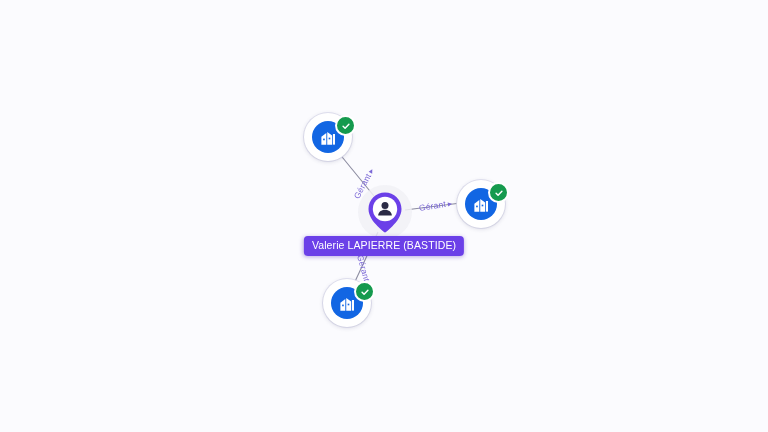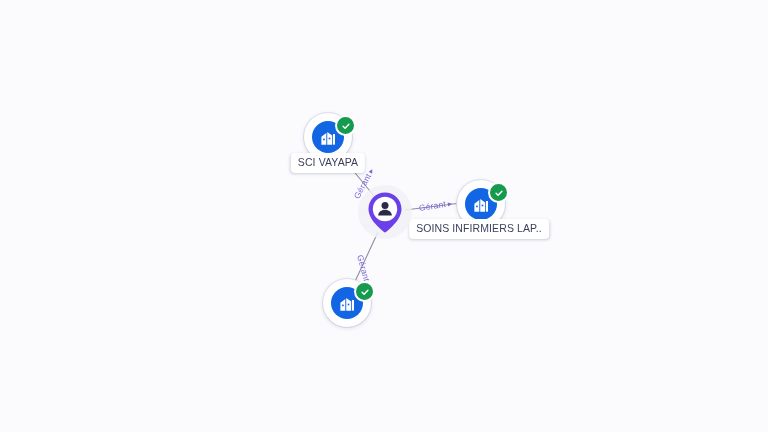--- a/index.html
+++ b/index.html
@@ -164,40 +164,38 @@
         <rect x="5.2" y="13.4" width="2.1" height="2.1" fill="#1266e3"></rect>
         <rect x="12.2" y="12.2" width="2.1" height="2.1" fill="#1266e3"></rect>
       </svg>
     </div>
     <div class="check-badge">
       <svg width="10" height="10" viewBox="0 0 24 24" fill="none">
         <path d="M5 12.5L9.8 17.2L19 7.6" stroke="#ffffff" stroke-width="3.4" stroke-linecap="round" stroke-linejoin="round"></path>
       </svg>
     </div>
   </div>
-  <div class="node-label" style="left:328px; top:153px;">SCI VAYAPA</div>
 
   <div class="node company-node" style="left:481px; top:204px;">
     <div class="halo"></div>
     <div class="disc">
       <svg width="19" height="19" viewBox="0 0 24 24" fill="none">
         <path d="M3 21V11.2L9.2 6.4V21H3Z" fill="#ffffff"></path>
         <path d="M10.4 21V5.2L16.6 9.5V21H10.4Z" fill="#ffffff"></path>
         <rect x="17.6" y="7.6" width="2.6" height="13.4" fill="#ffffff"></rect>
         <rect x="5.2" y="13.4" width="2.1" height="2.1" fill="#1266e3"></rect>
         <rect x="12.2" y="12.2" width="2.1" height="2.1" fill="#1266e3"></rect>
       </svg>
     </div>
     <div class="check-badge">
       <svg width="10" height="10" viewBox="0 0 24 24" fill="none">
         <path d="M5 12.5L9.8 17.2L19 7.6" stroke="#ffffff" stroke-width="3.4" stroke-linecap="round" stroke-linejoin="round"></path>
       </svg>
     </div>
   </div>
-  <div class="node-label" style="left:479px; top:219px;">SOINS INFIRMIERS LAP..</div>
 
   <div class="node company-node" style="left:347px; top:303px;">
     <div class="halo"></div>
     <div class="disc">
       <svg width="19" height="19" viewBox="0 0 24 24" fill="none">
         <path d="M3 21V11.2L9.2 6.4V21H3Z" fill="#ffffff"></path>
         <path d="M10.4 21V5.2L16.6 9.5V21H10.4Z" fill="#ffffff"></path>
         <rect x="17.6" y="7.6" width="2.6" height="13.4" fill="#ffffff"></rect>
         <rect x="5.2" y="13.4" width="2.1" height="2.1" fill="#1266e3"></rect>
         <rect x="12.2" y="12.2" width="2.1" height="2.1" fill="#1266e3"></rect>
@@ -217,14 +215,15 @@
         <path d="M20 2.5C10.9 2.5 3.5 9.9 3.5 19c0 6.6 4.3 12.4 9.1 17.2
                  c2.9 2.9 5.6 5.1 6.4 5.8c0.6 0.5 1.4 0.5 2 0
                  c0.8-0.7 3.5-2.9 6.4-5.8C32.2 31.4 36.5 25.6 36.5 19
                  C36.5 9.9 29.1 2.5 20 2.5z" fill="#6b40e8"></path>
         <circle cx="20" cy="19" r="12.2" fill="#ffffff"></circle>
         <circle cx="20" cy="15.4" r="3.5" fill="#2b2b45"></circle>
         <path d="M13.2 25.6c0-3.5 3.1-5.8 6.8-5.8s6.8 2.3 6.8 5.8z" fill="#2b2b45"></path>
       </svg>
     </div>
   </div>
+  <div class="node-label selected" style="left:384px; top:236px;">Valerie LAPIERRE (BASTIDE)</div>
 
 </div>
 
 </body></html>

